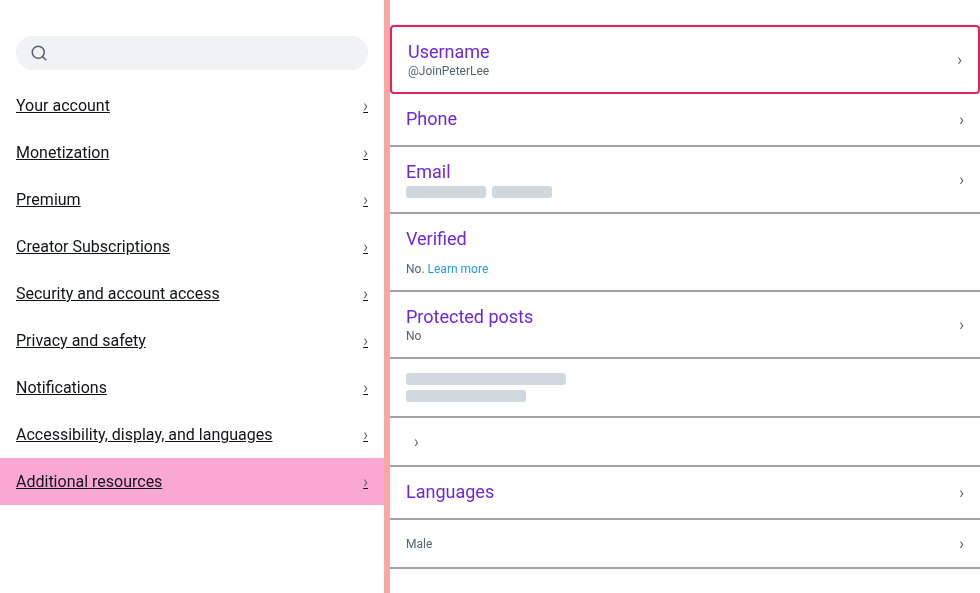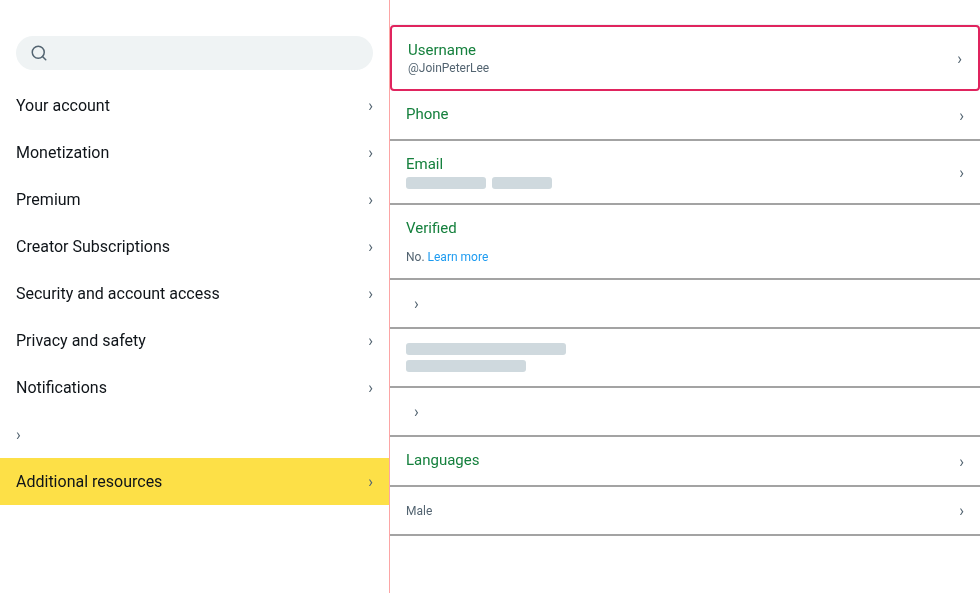--- a/index.html
+++ b/index.html
@@ -10,24 +10,25 @@
       font-size: 15px;
       display: flex;
       height: 593px;
       width: 980px;
       overflow: hidden;
     }
 
     
     .sidebar {
       width: 390px;
-      border-right: 1px solid #fca5a5;
+      border-right: 6px solid #fca5a5;
       padding: 12px 0;
       flex-shrink: 0;
       overflow-y: auto;
+      text-decoration: underline;
     }
     .sidebar-title {
       font-size: 20px;
       font-weight: 700;
       padding: 8px 16px 12px 16px;
     }
     .search-container {
       padding: 4px 16px 12px 16px;
     }
     .search-box {
@@ -61,21 +62,21 @@
     .nav-item-label {
       font-size: 16px;
       font-weight: 400;
       color: #0f1419;
     }
     .nav-chevron {
       color: #536471;
       font-size: 16px;
     }
     .nav-item.additional-resources {
-      background: #fde047;
+      background: #f9a8d4;
     }
 
     
     .main-content {
       flex: 1;
       overflow-y: auto;
     }
     .content-header {
       display: flex;
       align-items: center;
@@ -103,23 +104,23 @@
       display: flex;
       align-items: center;
       justify-content: space-between;
       padding: 14px 16px;
       border-bottom: 2px solid #a3a3a3;
       cursor: pointer;
       transition: background 0.15s;
     }
     .info-row-left { flex: 1; }
     .info-row-label {
-      font-size: 15px;
+      font-size: 18px;
       font-weight: 400;
-      color: #15803d;
+      color: #6d28d9;
       margin-bottom: 2px;
     }
     .info-row-value {
       font-size: 12px;
       color: #536471;
     }
     .info-row-chevron {
       color: #536471;
       font-size: 16px;
       margin-left: 8px;
@@ -190,20 +191,21 @@
       </div>
       <div class="nav-item">
         <span class="nav-item-label">Privacy and safety</span>
         <span class="nav-chevron">›</span>
       </div>
       <div class="nav-item">
         <span class="nav-item-label">Notifications</span>
         <span class="nav-chevron">›</span>
       </div>
       <div class="nav-item">
+        <span class="nav-item-label">Accessibility, display, and languages</span>
         <span class="nav-chevron">›</span>
       </div>
       <div class="nav-item additional-resources">
         <span class="nav-item-label">Additional resources</span>
         <span class="nav-chevron">›</span>
       </div>
     </div>
 </div>
 
 <div class="main-content">
@@ -233,20 +235,24 @@
         </div>
         <span class="info-row-chevron">›</span>
       </div>
       <div class="info-row">
         <div class="info-row-left">
           <div class="info-row-label">Verified</div>
           <div class="info-row-value verified-value">No. <a class="verified-link" href="#">Learn more</a></div>
         </div>
       </div>
       <div class="info-row">
+        <div class="info-row-left">
+          <div class="info-row-label">Protected posts</div>
+          <div class="info-row-value">No</div>
+        </div>
         <span class="info-row-chevron">›</span>
       </div>
       <div class="info-row">
         <div class="info-row-left">
           <div class="info-row-value">
             <span class="blurred-line" style="width: 160px;"></span>
             <span class="blurred-line" style="width: 120px; margin-bottom: 0px;"></span>
           </div>
         </div>
       </div>

